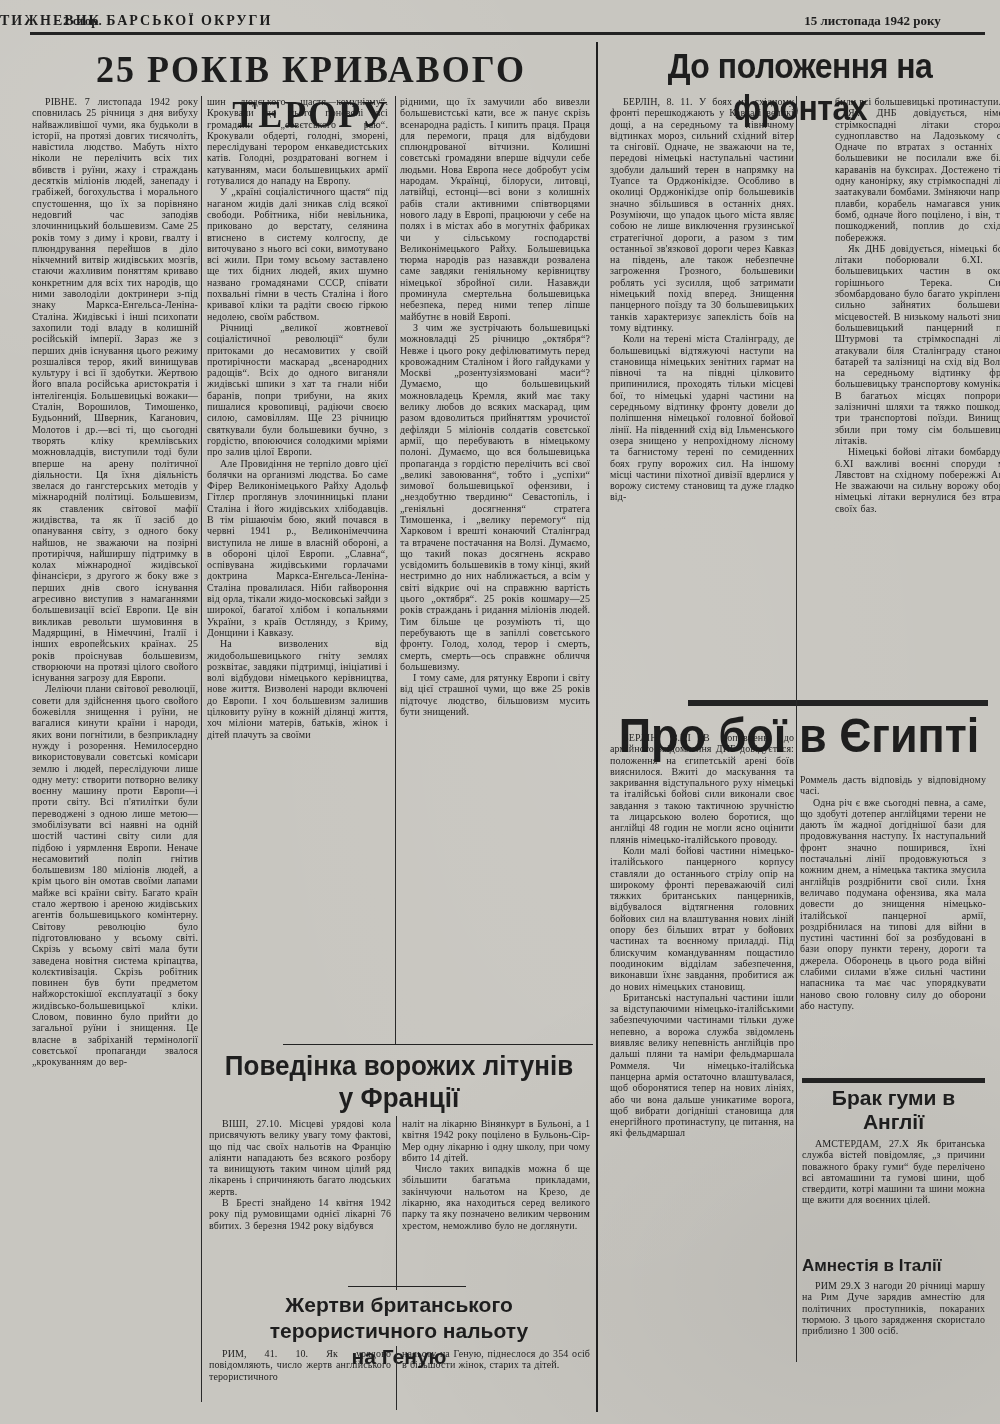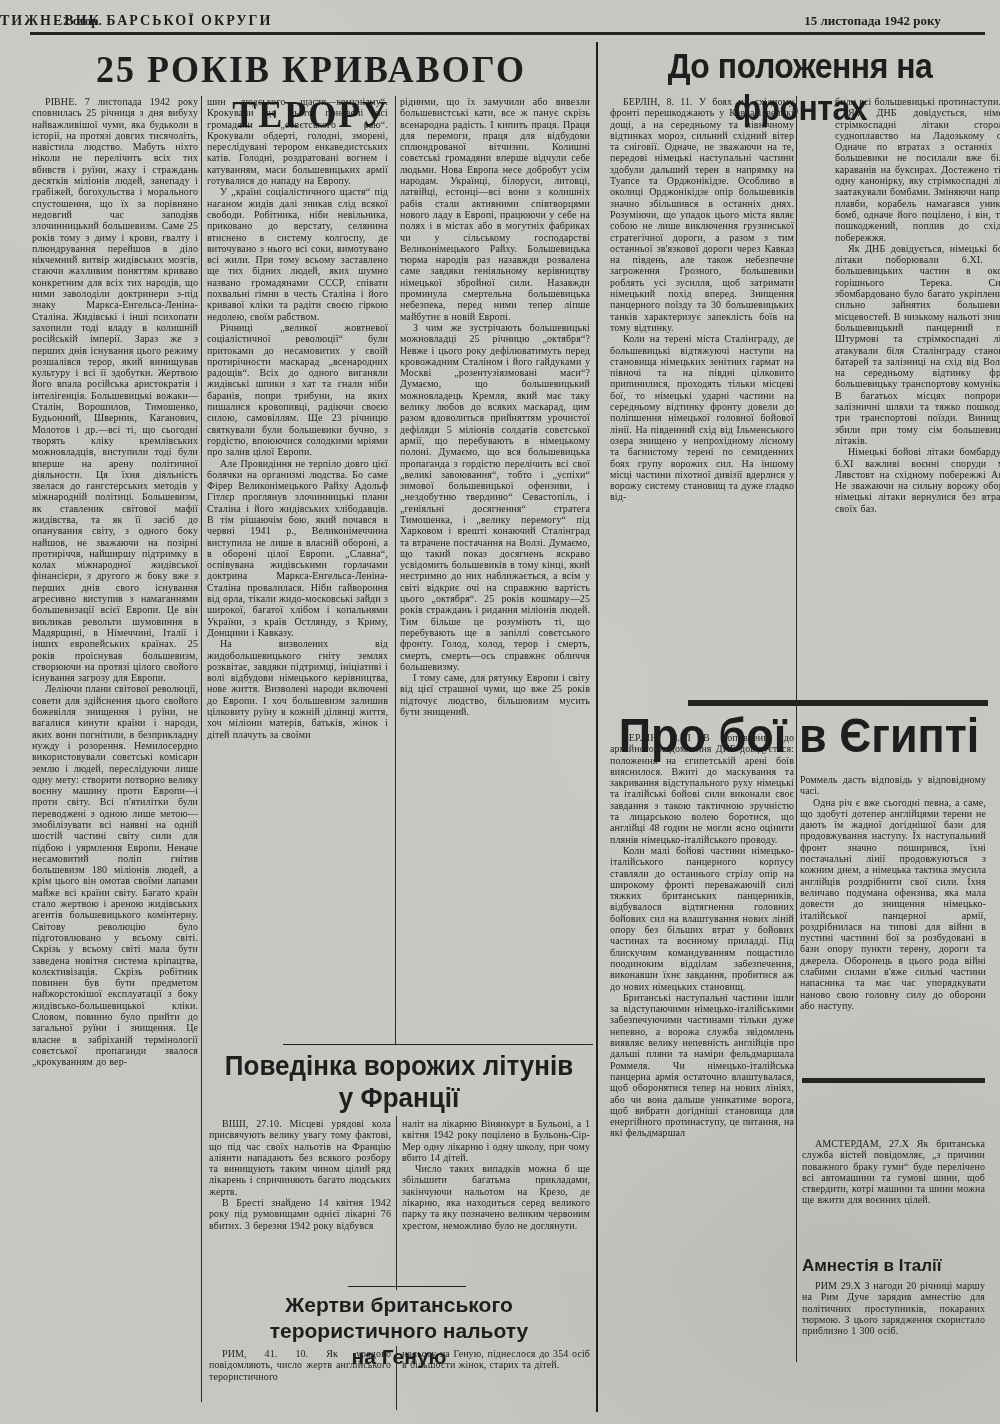--- a/index.html
+++ b/index.html
@@ -85,20 +85,21 @@
   <div class="abs h-france">
     <span>Поведінка ворожих літунів</span><br>
     <span>у Франції</span>
   </div>
   <div class="abs rule r-genoa"></div>
   <div class="abs h-genoa">
     <span>Жертви британського терористичного нальоту</span><br>
     <span>на Геную</span>
   </div>
   <div class="abs rule bar-rubber"></div>
+  <div class="abs h-rubber">Брак гуми в Англії</div>
   <div class="abs h-amnesty">Амнестія в Італії</div>
 
   <div class="abs col c-t1">
       <p>РІВНЕ. 7 листопада 1942 року сповнилась 25 річниця з дня вибуху найважливішої чуми, яка будьколи в історії, на протязі довгих тисячоліть, навістила людство. Мабуть ніхто ніколи не перелічить всіх тих вбивств і руїни, жаху і страждань десятків міліонів людей, занепаду і грабіжей, богохульства і морального спустошення, що їх за порівняно недовгий час заподіяв злочинницький большевизм. Саме 25 років тому з диму і крови, гвалту і плюндрування перейшов в діло нікчемний витвір жидівських мозгів, стаючи жахливим поняттям криваво конкретним для всіх тих народів, що ними заволоділи доктринери з-під знаку Маркса-Енгельса-Леніна-Сталіна. Жидівські і інші психопати захопили тоді владу в колишній російській імперії. Зараз же з перших днів існування цього режиму розшалівся терор, який винищував культуру і всі її здобутки. Жертвою його впала російська аристократія і інтелігенція. Большевицькі вожаки—Сталін, Ворошилов, Тимошенко, Будьонний, Шверник, Каганович, Молотов і др.—всі ті, що сьогодні творять кліку кремлівських можновладців, виступили тоді були вперше на арену політичної діяльности. Ця їхня діяльність звелася до гангстерських методів у міжнародній політиці. Большевизм, як ставленик світової мафії жидівства, та як її засіб до опанування світу, з одного боку найшов, не зважаючи на позірні протиріччя, найширшу підтримку в колах міжнародної жидівської фінансієри, з другого ж боку вже з перших днів свого існування агресивно виступив з намаганнями большевизації всієї Европи. Це він викликав револьти шумовиння в Мадярщині, в Німеччині, Італії і інших европейських країнах. 25 років проіснував большевизм, створюючи на протязі цілого свойого існування загрозу для Европи.</p>
       <p>Леліючи плани світової революції, совети для здійснення цього свойого божевілля знищення і руїни, не вагалися кинути країни і народи, яких вони погнітили, в безприкладну нужду і розорення. Немилосердно використовували совєтські комісари землю і людей, переслідуючи лише одну мету: створити потворно велику воєнну машину проти Европи—і проти світу. Всі п'ятилітки були переводжені з одною лише метою—змобілізувати всі наявні на одній шостій частині світу сили для підбою і уярмлення Европи. Неначе несамовитий поліп гнітив большевизм 180 міліонів людей, а крім цього він омотав своїми лапами майже всі країни світу. Багато країн стало жертвою і ареною жидівських агентів большевицького комінтерну. Світову революцію було підготовлювано у всьому світі. Скрізь у всьому світі мала бути заведена новітня система кріпацтва, колєктивізація. Скрізь робітник повинен був бути предметом найжорстокішої експлуатації з боку жидівсько-большевицької кліки. Словом, повинно було прийти до загальної руїни і знищення. Це власне в забріханій термінології совєтської пропаганди звалося „крокуванням до вер-</p>
     </div>
   <div class="abs col cont c-t2">
       <p>шин людського щастя—комунізму“. Крокували до цього поневолі всі громадяни „совєтського раю“. Крокували обдерті, голодні, зморені, переслідувані терором енкаведистських катів. Голодні, роздратовані вогнем і катуванням, маси большевицьких армії готувалися до нападу на Европу.</p>
       <p>У „країні соціалістичного щастя“ під наганом жидів далі зникав слід всякої свободи. Робітника, ніби невільника, приковано до верстату, селянина втиснено в систему колгоспу, де виточувано з нього всі соки, вимотувано всі жили. При тому всьому заставлено ще тих бідних людей, яких шумно названо громадянами СССР, співати похвальні гімни в честь Сталіна і його кривавої кліки та радіти своєю гіркою недолею, своїм рабством.</p>
       <p>Річниці „великої жовтневої соціалістичної революції“ були притоками до несамовитих у своїй протирічности маскарад „всенародних радощів“. Всіх до одного виганяли жидівські шпики з хат та гнали ніби баранів, попри трибуни, на яких пишалися кровопивці, радіючи своєю силою, самовіллям. Ще 23 річницю святкували були большевики бучно, з гордістю, впоюючися солодкими мріями про залив цілої Европи.</p>

